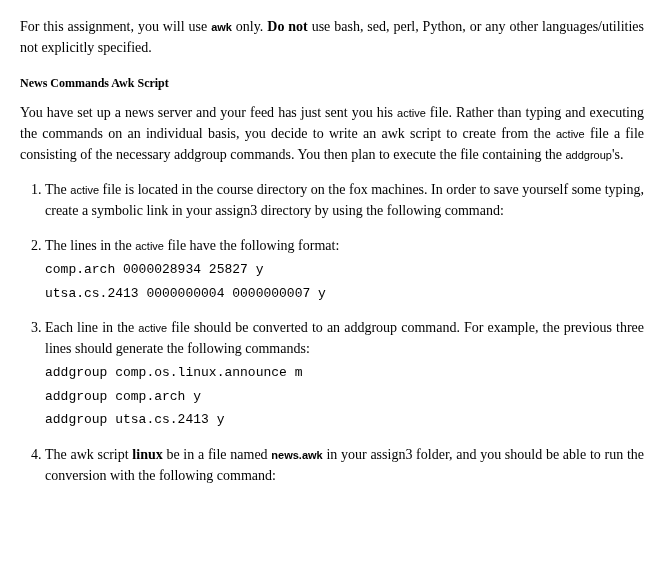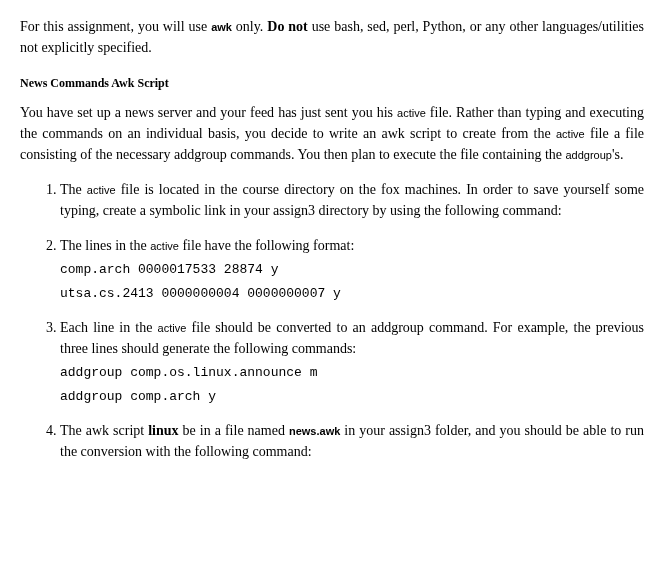--- a/index.html
+++ b/index.html
@@ -47,21 +47,21 @@
     }
 
     .code-block {
       font-family: 'Courier New', Courier, monospace;
       font-size: 13px;
       margin: 4px 0 4px 20px;
       display: block;
     }
 
     ol {
-      margin-left: 40px;
+      margin-left: 25px;
       margin-top: 8px;
     }
 
     ol li {
       margin-bottom: 14px;
       text-align: justify;
     }
 
     ol li .code-block {
       margin-left: 0;
@@ -79,25 +79,26 @@
 <p class="body-text">
   <span>You have set up a news server and your feed has just sent you his </span><span class="code-inline">active</span><span> file. Rather than typing and executing the commands on an individual basis, you decide to write an awk script to create from the </span><span class="code-inline">active</span><span> file a file consisting of the necessary addgroup commands. You then plan to execute the file containing the </span><span class="code-inline">addgroup</span><span>'s.</span>
 </p>
 
 <ol>
   <li>
     <span>The </span><span class="code-inline">active</span><span> file is located in the course directory on the fox machines. In order to save yourself some typing, create a symbolic link in your assign3 directory by using the following command:</span><br>
   </li>
   <li>
     <span>The lines in the </span><span class="code-inline">active</span><span> file have the following format:</span><br>
-    <span class="code-block">comp.arch 0000017533 28874 y</span>
+    <span class="code-block">comp.arch 0000028934 25827 y</span>
     <span class="code-block">utsa.cs.2413 0000000004 0000000007 y</span>
   </li>
   <li>
     <span>Each line in the </span><span class="code-inline">active</span><span> file should be converted to an addgroup command. For example, the previous three lines should generate the following commands:</span><br>
     <span class="code-block">addgroup comp.os.linux.announce m</span>
     <span class="code-block">addgroup comp.arch y</span>
+    <span class="code-block">addgroup utsa.cs.2413 y</span>
   </li>
   <li>
     <span>The awk script </span><span class="bold">linux</span><span> be in a file named </span><span class="code-inline bold">news.awk</span><span> in your assign3 folder, and you should be able to run the conversion with the following command:</span><br>
     
   </li>
 </ol>
 
 </body></html>

